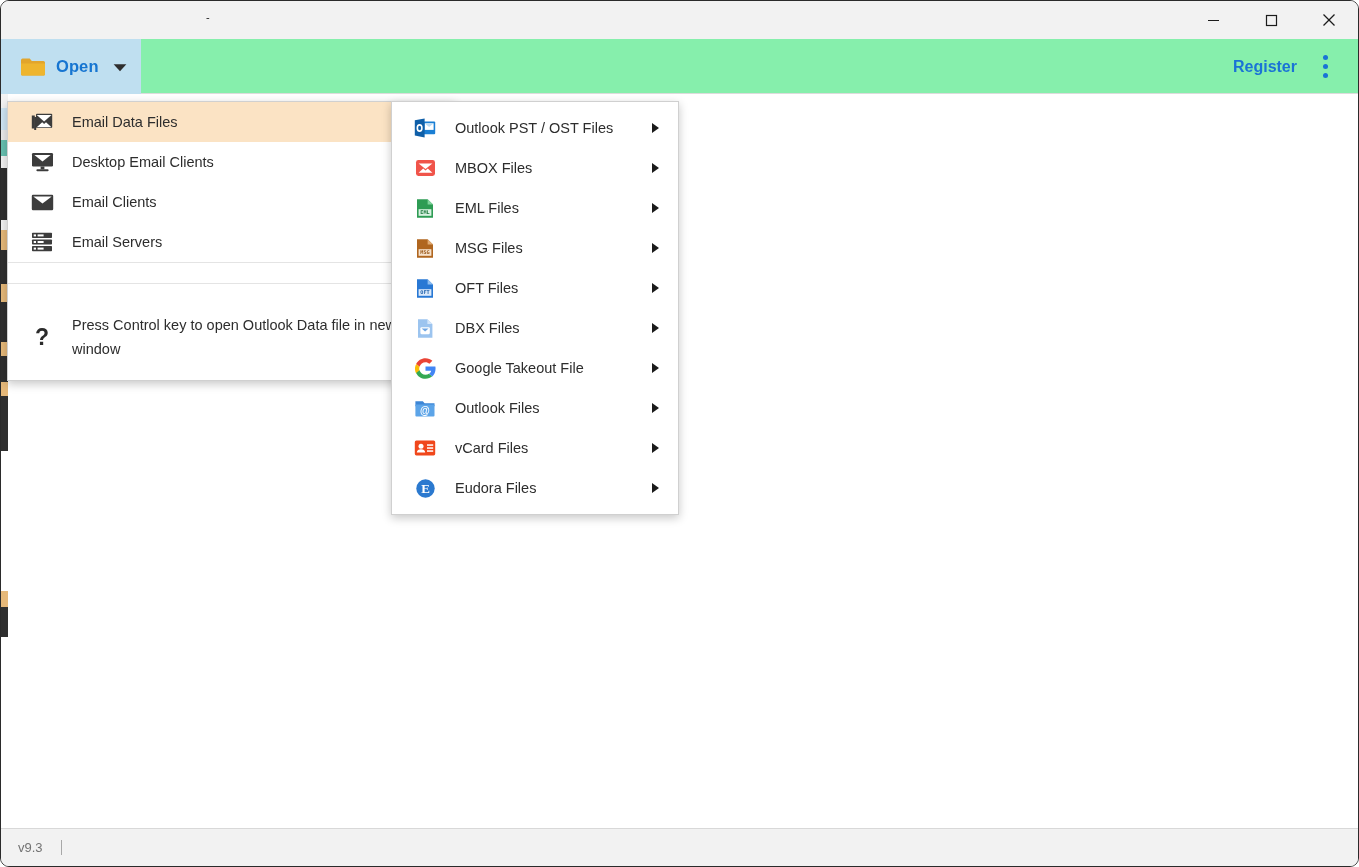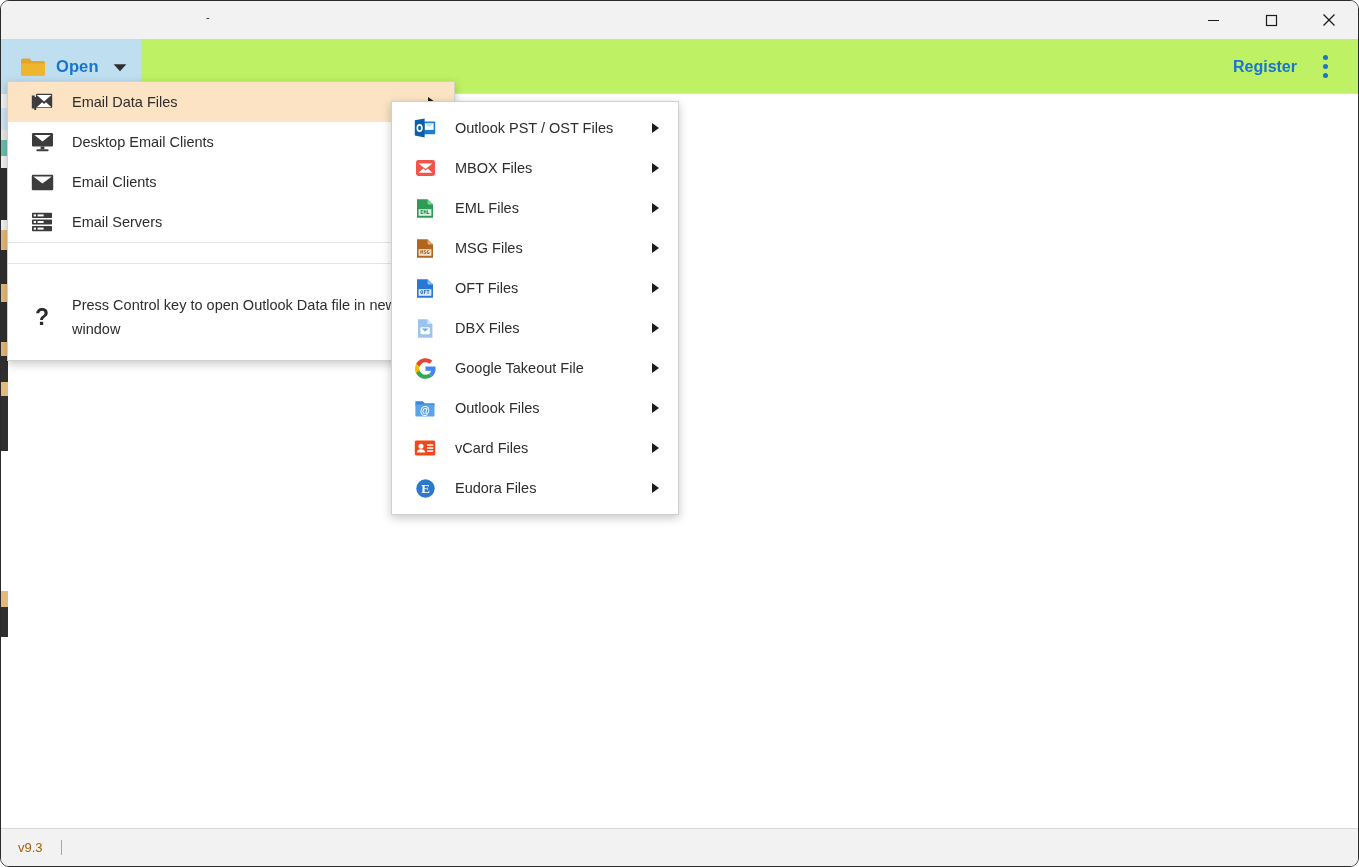--- a/index.html
+++ b/index.html
@@ -39,21 +39,21 @@
     width: 58px; height: 38px;
     display: flex; align-items: center; justify-content: center;
     color: #1c1c1c;
   }
   .winbtn svg { display: block; }
 
   
   .toolbar {
     position: absolute; left: 0; top: 38px;
     width: 100%; height: 55px;
-    background: #bef264;
+    background: #86efac;
     border-bottom: 1px solid #dcdcdc;
   }
   .open-btn {
     position: absolute; left: 0; top: 0;
     width: 140px; height: 55px;
     background: #bfdff0;
     display: flex; align-items: center; gap: 10px;
     padding-left: 19px;
     cursor: pointer;
   }
@@ -83,21 +83,21 @@
   .sliver div { width: 100%; }
 
   
   .menu {
     position: absolute;
     background: #ffffff;
     border: 1px solid #d0d0d0;
     box-shadow: 0 3px 9px rgba(0,0,0,.22);
     z-index: 40;
   }
-  #menu-main { left: 6px; top: 80px; width: 448px; }
+  #menu-main { left: 6px; top: 100px; width: 448px; }
   #menu-sub  { left: 390px; top: 100px; width: 288px; }
 
   .mi {
     position: relative;
     display: flex; align-items: center;
     height: 40px;
     padding-left: 21px;
     cursor: pointer;
     color: #2d2d2d;
     font-size: 14.5px;
@@ -128,21 +128,21 @@
   #menu-sub .pad { height: 6px; }
 
   
   .statusbar {
     position: absolute; left: 0; bottom: 0;
     width: 100%; height: 38px;
     background: #f2f2f2;
     border-top: 1px solid #d8d8d8;
     display: flex; align-items: center;
     padding-left: 17px; gap: 18px;
-    font-size: 13px; color: #a16207; margin-top: 38px;
+    font-size: 13px; color: #737373; margin-top: 38px;
   }
   .statusbar .divider { width: 1px; height: 15px; background: #a8a8a8; }
 </style>
 </head>
 <body>
 
 <div id="app">
 
   <div class="titlebar">
     <div class="title-text">-</div>

